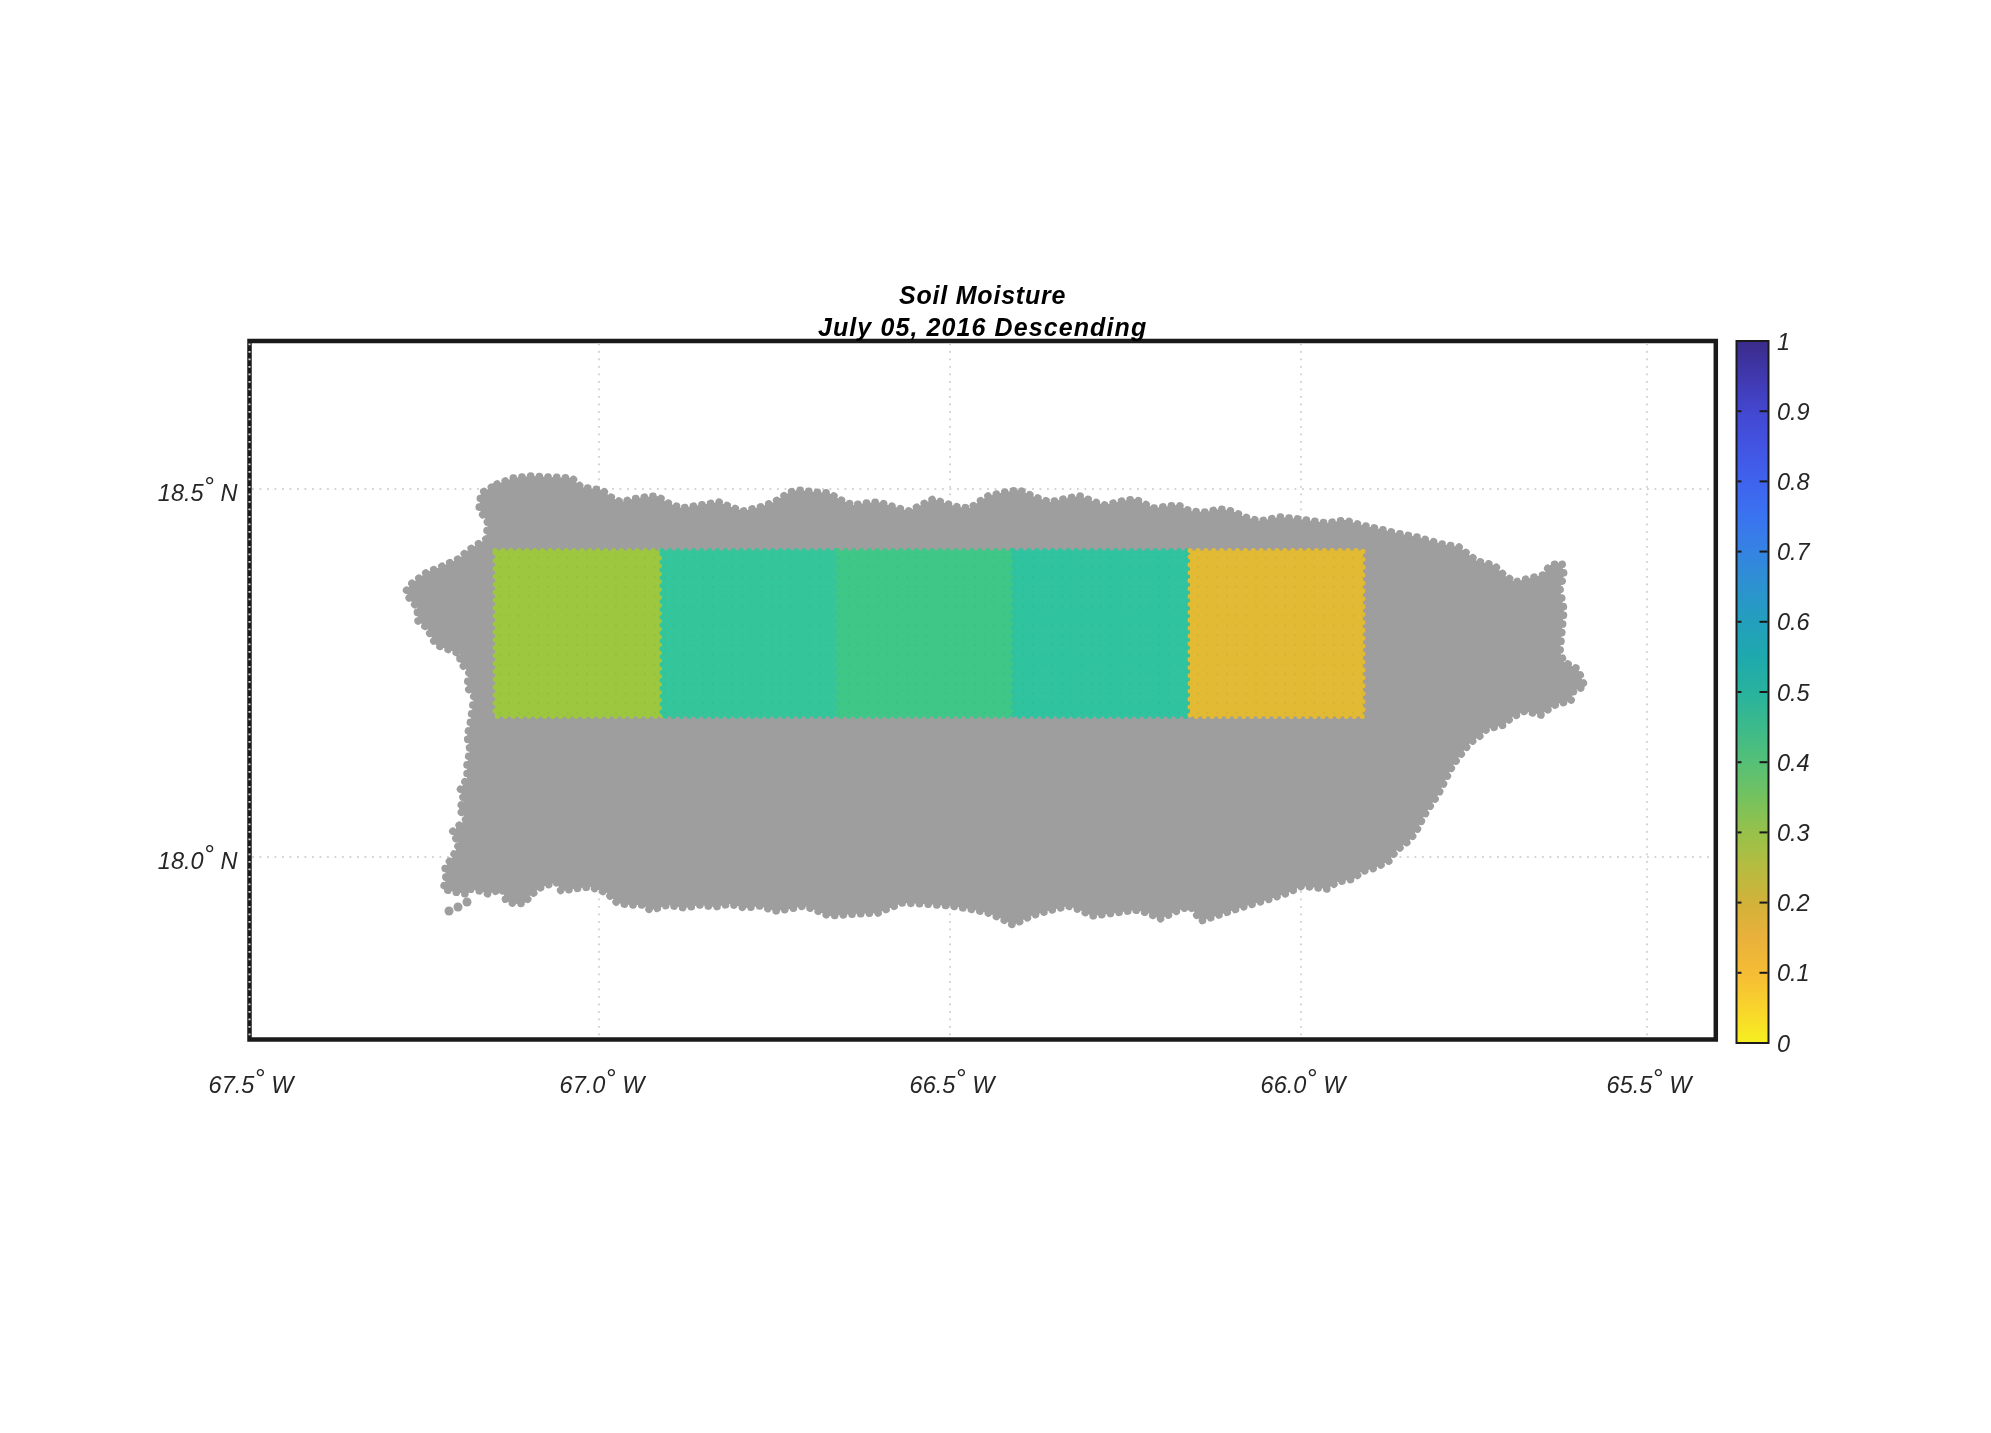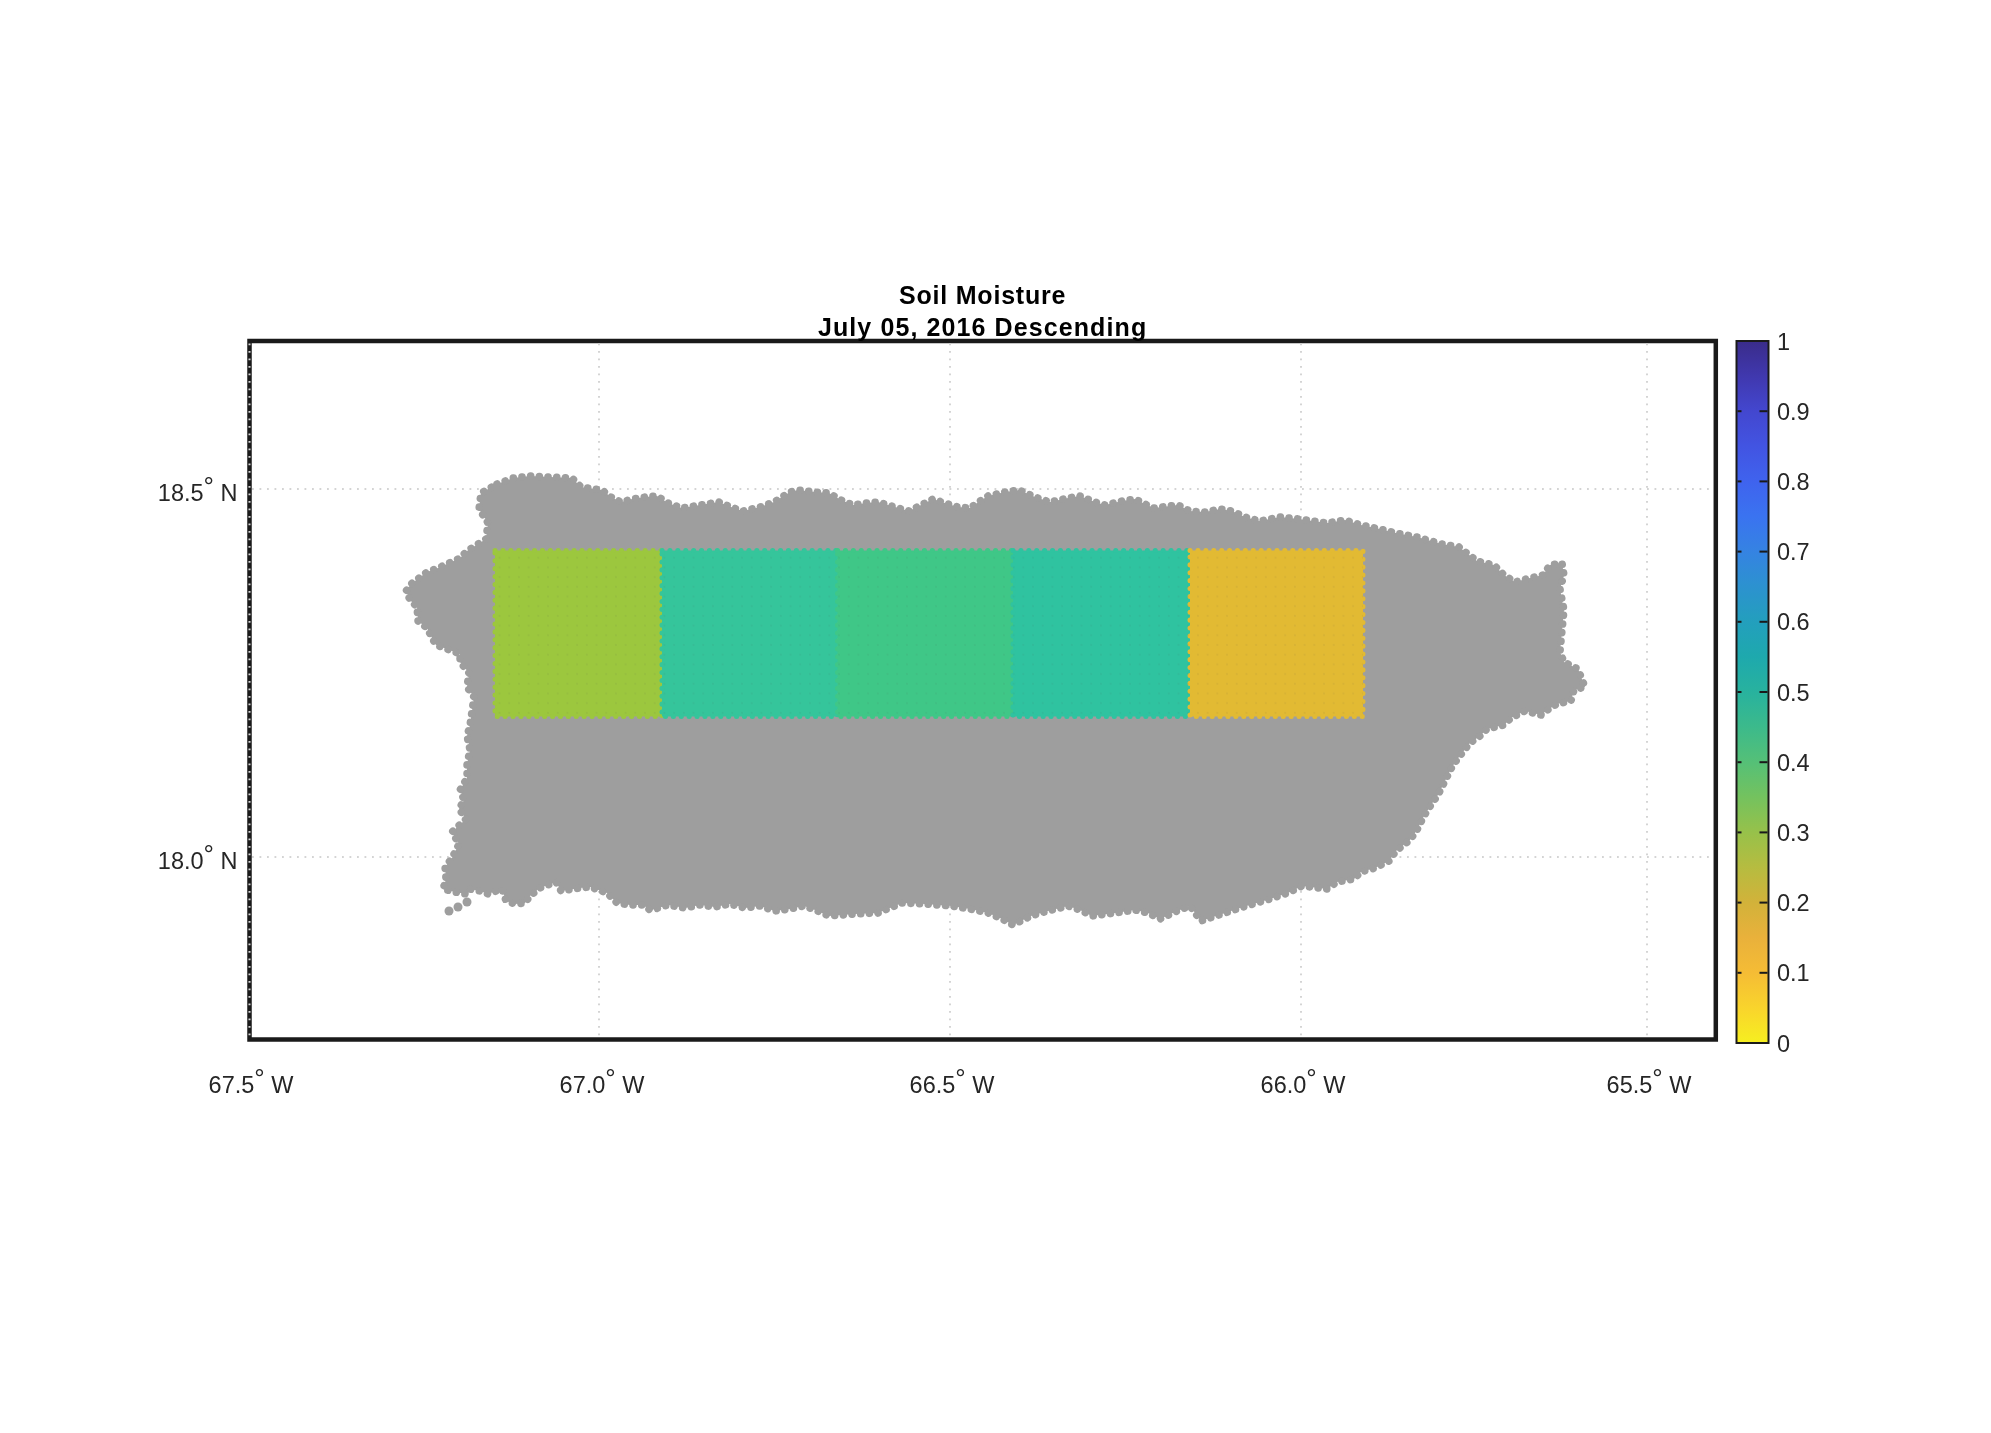--- a/index.html
+++ b/index.html
@@ -1,17 +1,17 @@
 <!DOCTYPE html>
 <html><head>
 <meta charset="utf-8">
 <style>
 html,body{margin:0;padding:0;background:#ffffff;}
 body{width:1991px;height:1433px;font-family:"Liberation Sans",sans-serif;}
-#fig{position:relative;width:1991px;height:1433px;background:#ffffff;overflow:hidden;}
+#fig{position:relative;width:1991px;height:1433px;background:#ffffff;overflow:hidden;font-style:italic;}
 svg{position:absolute;left:0;top:0;}
 text{font-family:"Liberation Sans",sans-serif;}
 </style>
 </head>
 <body>
 <div id="fig">
 <svg width="1991" height="1433" viewBox="0 0 1991 1433">
   <defs>
     <linearGradient id="cbgrad" x1="0" y1="0" x2="0" y2="1">
       <stop offset="0.00" stop-color="#3a2c8a"></stop>

